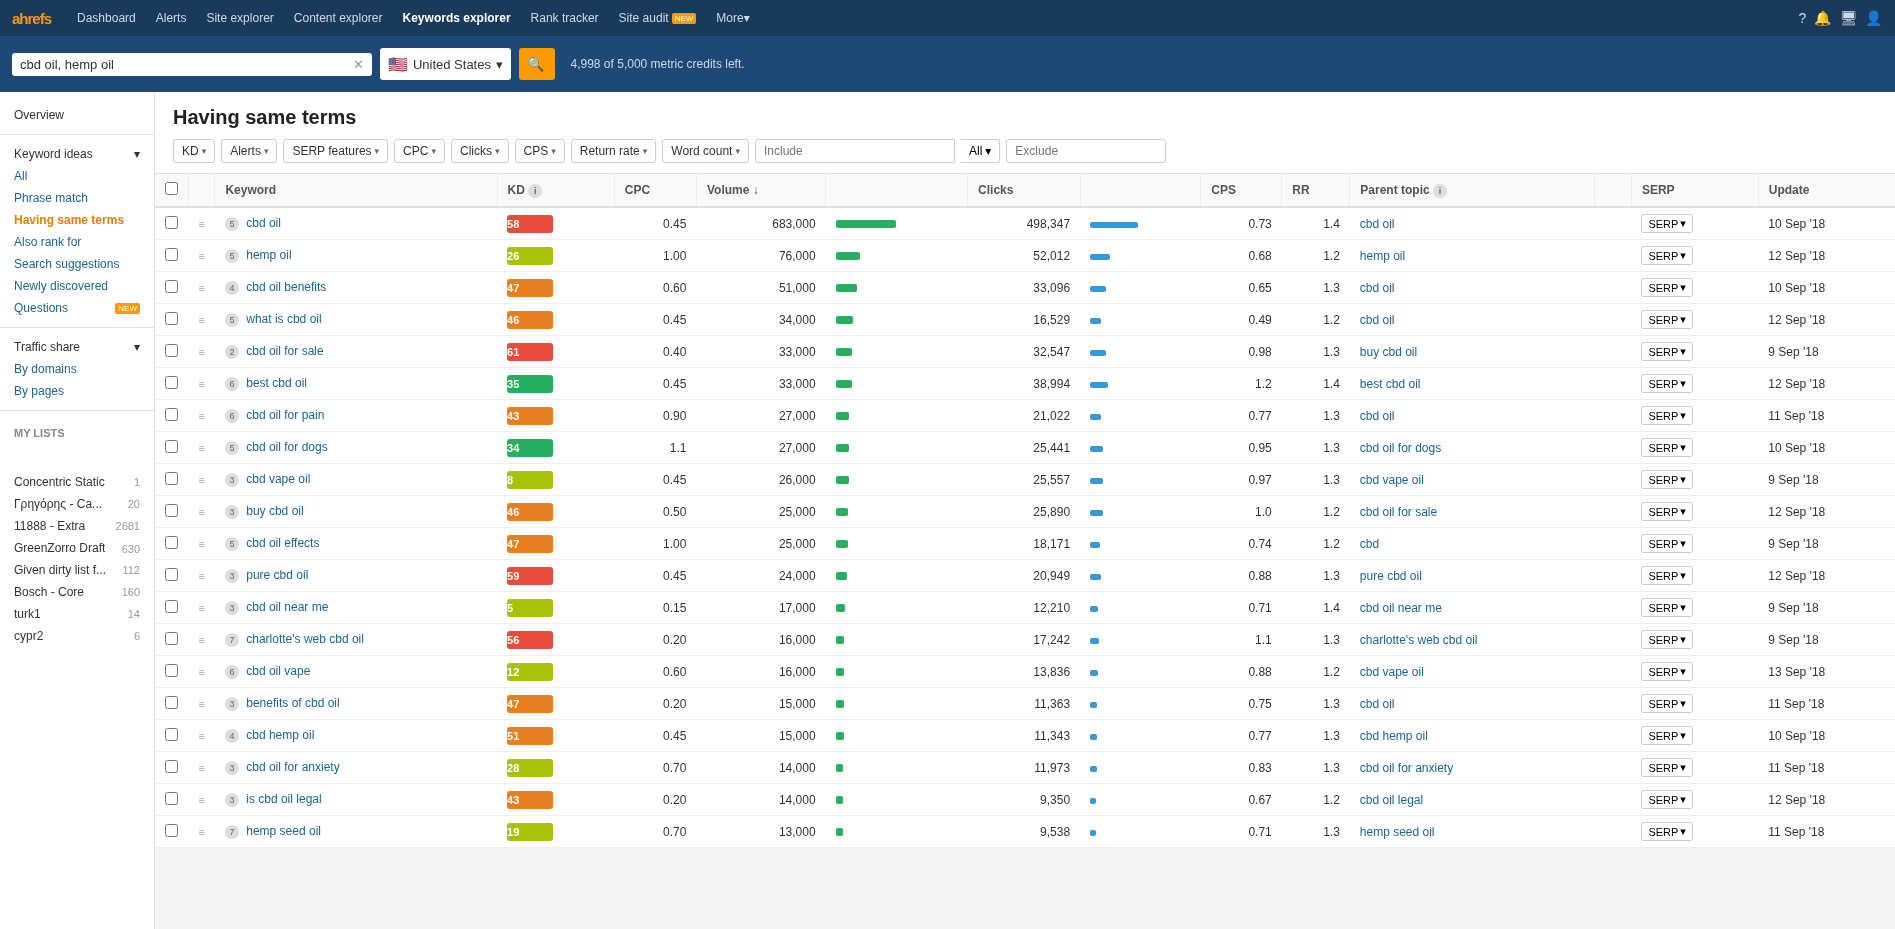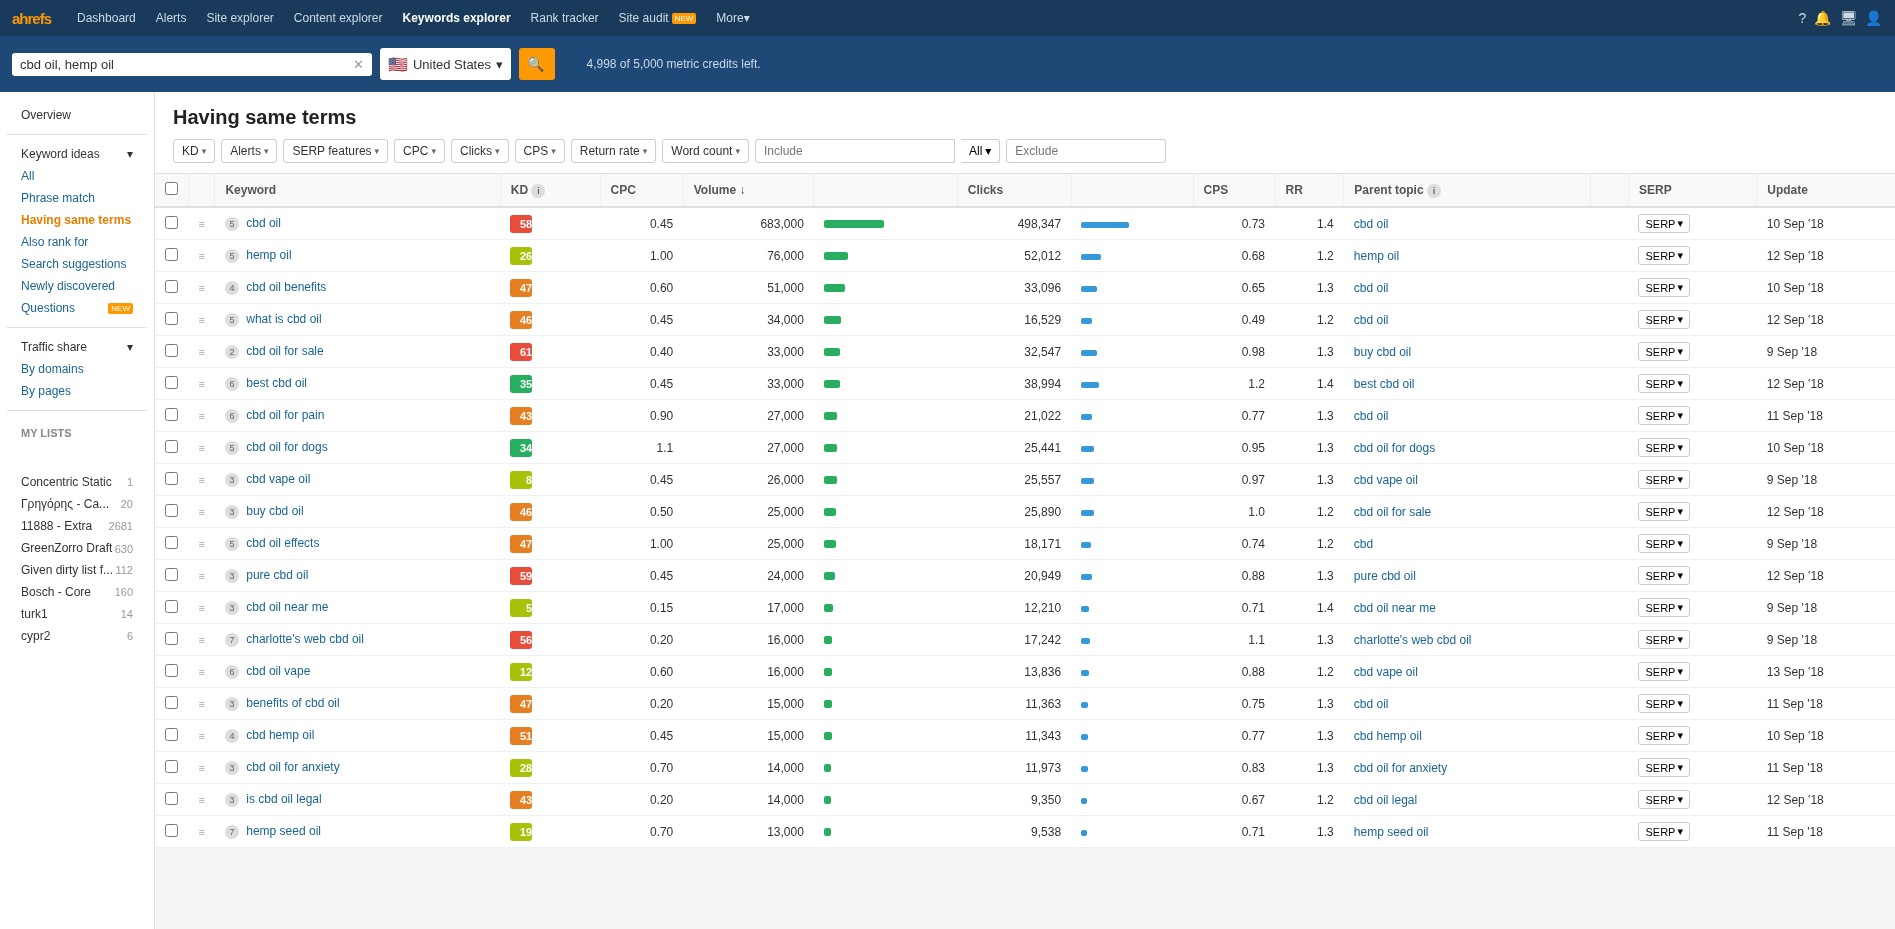--- a/index.html
+++ b/index.html
@@ -98,34 +98,34 @@
       border-radius: 3px;
       width: 36px;
       height: 32px;
       display: flex;
       align-items: center;
       justify-content: center;
       cursor: pointer;
       color: #fff;
       font-size: 14px;
     }
-    .credits-text { color: #cdd9e5; font-size: 12px; margin-left: 24px; }
+    .credits-text { color: #cdd9e5; font-size: 12px; margin-left: 8px; }
 
     
     .main-layout {
       display: flex;
       height: calc(100vh - 92px);
     }
 
     
     .sidebar {
       width: 155px;
       background: #fff;
       border-right: 1px solid #e0e0e0;
-      padding: 12px 7px;
+      padding: 12px 0;
       overflow-y: auto;
       flex-shrink: 0;
     }
     .sidebar-section-title {
       font-size: 11px;
       color: #888;
       text-transform: uppercase;
       padding: 8px 14px 4px;
       font-weight: bold;
     }
@@ -265,27 +265,27 @@
       padding: 6px 10px;
       color: #333;
       vertical-align: middle;
       white-space: nowrap;
     }
     .checkbox-cell { width: 20px; }
     .icon-cell { width: 20px; color: #aaa; font-size: 11px; }
     .keyword-link { color: #1a6496; cursor: pointer; }
     .kd-badge {
       display: inline-block;
-      width: 22px;
+      width: 46px;
       height: 18px;
       border-radius: 3px;
       color: #fff;
       font-size: 11px;
       font-weight: bold;
-      text-align: right;
+      text-align: left;
       line-height: 18px;
     }
     .kd-red { background: #e74c3c; }
     .kd-orange { background: #e67e22; }
     .kd-green { background: #27ae60; }
     .kd-lime { background: #a8c20a; }
     .vol-bar { height: 8px; background: #27ae60; border-radius: 2px; display: inline-block; }
     .clicks-bar { height: 6px; background: #3498db; border-radius: 2px; display: inline-block; }
 
     .serp-btn {

